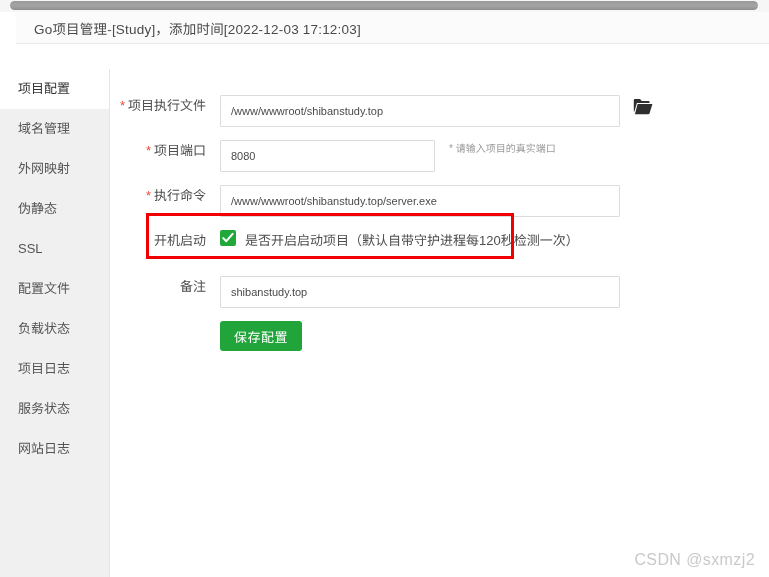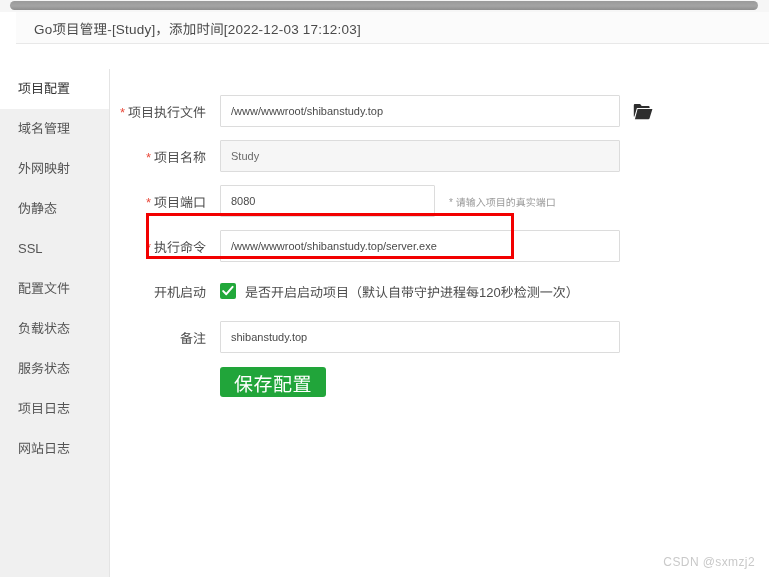--- a/index.html
+++ b/index.html
@@ -106,21 +106,21 @@
   .main {
     flex: 1;
     position: relative;
     background: #ffffff;
     padding-top: 26px;
     box-sizing: border-box;
   }
 
   .form-row {
     display: flex;
-    align-items: center;
+    align-items: flex-start;
     margin-bottom: 13px;
     height: 32px;
   }
 
   .field-label {
     width: 110px;
     min-width: 110px;
     text-align: right;
     padding-right: 14px;
     box-sizing: border-box;
@@ -227,41 +227,41 @@
   }
 
   
   .save-btn {
     background: #21a53a;
     color: #ffffff;
     border: none;
     border-radius: 3px;
     height: 30px;
     padding: 0 14px;
-    font-size: 19px;
+    font-size: 13px;
     font-family: "Liberation Sans", "DejaVu Sans", sans-serif;
     cursor: pointer;
     letter-spacing: 0.5px;
   }
 
   
   .redbox {
     position: absolute;
     border: 3px solid #f20000;
     pointer-events: none;
     box-sizing: border-box;
     z-index: 30;
   }
 
   
   .watermark {
     position: absolute;
     right: 14px;
     bottom: 8px;
-    font-size: 12px;
+    font-size: 16px;
     color: #c9c9c9;
     letter-spacing: 0.4px;
     white-space: nowrap;
     margin-top: 31px;
   }
 </style>
 </head>
 <body>
 
 <div class="app">
@@ -292,24 +292,24 @@
       <div class="side-item">
         <span>SSL</span>
       </div>
       <div class="side-item">
         <span>配置文件</span>
       </div>
       <div class="side-item">
         <span>负载状态</span>
       </div>
       <div class="side-item">
+        <span>项目日志</span>
+      </div>
+      <div class="side-item">
         <span>服务状态</span>
-      </div>
-      <div class="side-item">
-        <span>项目日志</span>
       </div>
       <div class="side-item">
         <span>网站日志</span>
       </div>
     </div>
 
     <div class="main">
 
       <div class="form-row">
         <div class="field-label">
@@ -317,26 +317,20 @@
         </div>
         <input class="txt w-wide" type="text" value="/www/wwwroot/shibanstudy.top" style="">
         <div class="folder-btn">
           <svg width="20" height="17" viewBox="0 0 20 17" aria-hidden="true">
             <path d="M0.8 2.2 C0.8 1.4 1.4 0.9 2.1 0.9 L7.1 0.9 L8.7 2.9 L15.4 2.9 C16.1 2.9 16.6 3.4 16.6 4.1 L16.6 5.1 L3.9 5.1 L1.4 13.6 L0.8 13.6 Z" fill="#2e2e2e"></path>
             <path d="M4.6 6.1 L19.4 6.1 L16.6 15.3 C16.4 15.9 15.9 16.2 15.3 16.2 L1.9 16.2 Z" fill="#2e2e2e"></path>
           </svg>
         </div>
       </div>
 
-      <div class="form-row">
-        <div class="field-label">
-          <span class="req">*</span><span>项目名称</span>
-        </div>
-        <input class="txt w-wide disabled" type="text" readonly="" value="Study" style="">
-      </div>
 
       <div class="form-row">
         <div class="field-label">
           <span class="req">*</span><span>项目端口</span>
         </div>
         <input class="txt w-mid" type="text" value="8080" style="">
         <span class="hint">* 请输入项目的真实端口</span>
       </div>
 
       <div class="form-row">

